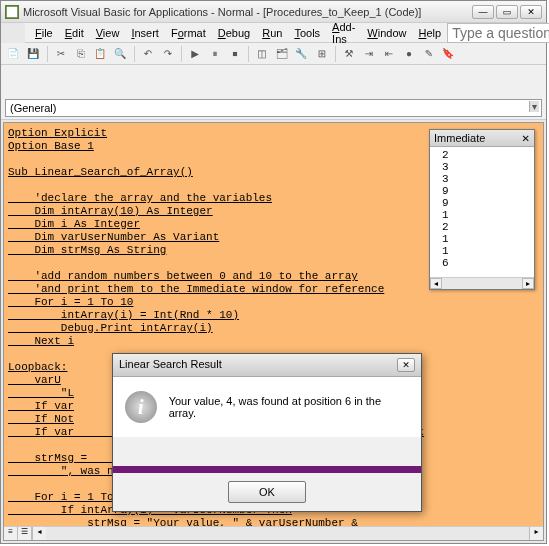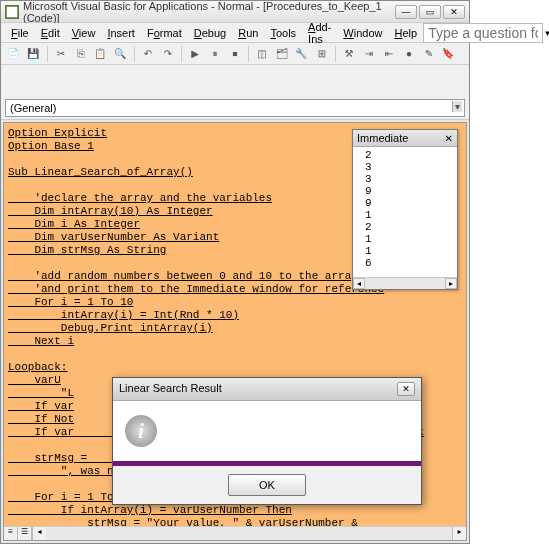--- a/index.html
+++ b/index.html
@@ -1,49 +1,49 @@
 <!DOCTYPE html>
 <html><head>
 <meta charset="utf-8">
 <style>
 * { box-sizing: border-box; margin: 0; padding: 0; }
 body { font-family: "Segoe UI", Tahoma, sans-serif; font-size: 11px; background: #fff; width: 549px; height: 546px; overflow: hidden; }
-.window { border: 1px solid #888; width: 470px; height: 544px; display: flex; flex-direction: column; background: #e8e8e8; }
+.window { border: 1px solid #888; width: 547px; height: 544px; display: flex; flex-direction: column; background: #e8e8e8; }
 .titlebar { display: flex; align-items: center; height: 22px; background: linear-gradient(#f8f8f8,#e0e0e0); border-bottom: 1px solid #ccc; padding: 0 4px; }
 .titlebar .icon { width: 14px; height: 14px; margin-right: 4px; }
 .titlebar .title { flex: 1; font-size: 11px; color: #333; }
 .winbtns { display: flex; gap: 2px; }
 .winbtn { width: 22px; height: 14px; border: 1px solid #aaa; background: linear-gradient(#fff,#ddd); font-size: 9px; text-align: center; line-height: 12px; border-radius: 2px; }
-.menubar { display: flex; align-items: center; height: 20px; background: #f0f0f0; border-bottom: 1px solid #ccc; padding: 0 2px; font-size: 11px; }
+.menubar { display: flex; align-items: center; height: 20px; background: #f0f0f0; border-bottom: 1px solid #ccc; padding: 0 2px; font-size: 11px; margin-left: 24px; }
 .menuitem { padding: 2px 6px; cursor: default; }
 .menuitem u { text-decoration: underline; }
 .helpbox { margin-left: auto; border: 1px solid #bbb; background: #fff; padding: 1px 4px; color: #999; font-size: 14px; width: 120px; }
 .toolbar { height: 22px; background: #f0f0f0; border-bottom: 1px solid #ccc; display: flex; align-items: center; padding: 0 4px; gap: 2px; }
 .tbtn { width: 18px; height: 18px; border: 1px solid transparent; display: flex; align-items: center; justify-content: center; font-size: 10px; color: #555; }
 .tsep { width: 1px; height: 16px; background: #ccc; margin: 0 2px; }
 .combos { display: flex; gap: 4px; padding: 2px 4px; background: #f0f0f0; border-bottom: 1px solid #ccc; }
 .combo { flex: 1; border: 1px solid #999; background: #fff; height: 18px; display: flex; align-items: center; padding: 0 4px; font-size: 11px; position: relative; margin-top: 32px; }
 .combo::after { content: "▾"; position: absolute; right: 2px; top: 1px; font-size: 10px; color: #555; background: #e0e0e0; padding: 0 2px; border-left: 1px solid #aaa; }
 .editor { flex: 1; position: relative; background: #fdba74; border: 1px solid #999; margin: 2px; overflow: hidden; text-decoration: underline; }
 .code { font-family: "Courier New", monospace; font-size: 11px; white-space: pre; padding: 4px; color: #000; line-height: 13px; }
 .immediate { position: absolute; right: 8px; top: 6px; width: 106px; border: 1px solid #7a7a7a; background: #f0f0f0; box-shadow: 1px 1px 3px rgba(0,0,0,0.3); }
 .immediate .imtitle { background: linear-gradient(#e8e8e8,#d0d0d0); border-bottom: 1px solid #aaa; padding: 2px 4px; font-size: 11px; display: flex; align-items: center; }
 .immediate .imtitle .x { margin-left: auto; font-size: 10px; }
 .immediate .imbody { background: #fff; height: 130px; padding: 2px 4px; font-family: "Courier New", monospace; font-size: 11px; overflow: hidden; position: relative; }
 .immediate .imbody .val { display: block; padding-left: 8px; }
 .immediate .imscroll { height: 12px; background: #e8e8e8; border-top: 1px solid #ccc; display: flex; }
 .immediate .imscroll .arr { width: 12px; text-align: center; font-size: 8px; border: 1px solid #bbb; background: #f0f0f0; }
 .immediate .imscroll .track { flex: 1; }
-.msgbox { position: absolute; left: 108px; top: 254px; width: 310px; border: 1px solid #555; background: #f0f0f0; box-shadow: 2px 2px 8px rgba(0,0,0,0.4); }
+.msgbox { position: absolute; left: 108px; top: 230px; width: 310px; border: 1px solid #555; background: #f0f0f0; box-shadow: 2px 2px 8px rgba(0,0,0,0.4); }
 .msgbox .mbtitle { background: linear-gradient(#eee,#ccc); padding: 4px 6px; font-size: 11px; display: flex; border-bottom: 1px solid #aaa; }
 .msgbox .mbtitle .x { margin-left: auto; border: 1px solid #999; width: 18px; height: 14px; text-align: center; font-size: 9px; line-height: 12px; background: linear-gradient(#fff,#ddd); border-radius: 2px; }
 .msgbox .mbbody { display: flex; padding: 14px 12px; background: #fff; align-items: center; }
 .msgbox .mbicon { width: 32px; height: 32px; border-radius: 50%; background: radial-gradient(#e0e0e0,#888); color: #fff; font-size: 20px; font-weight: bold; text-align: center; line-height: 32px; margin-right: 12px; font-family: Georgia, serif; font-style: italic; }
 .msgbox .mbtext { font-size: 11px; }
-.msgbox .mbfoot { padding: 8px; text-align: center; background: #f0f0f0; border-top: 5px solid #701a75; }
+.msgbox .mbfoot { padding: 8px; text-align: center; background: #f0f0f0; border-top: 7px solid #701a75; margin-top: 29px; }
 .msgbox .okbtn { width: 78px; height: 22px; border: 1px solid #777; background: linear-gradient(#fff,#ddd); font-size: 11px; border-radius: 2px; }
 .scrollb { position: absolute; bottom: 0; left: 0; right: 0; height: 14px; background: #e8e8e8; border-top: 1px solid #ccc; display: flex; }
 .scrollb .tab { width: 14px; border-right: 1px solid #bbb; text-align: center; font-size: 8px; background: #f0f0f0; }
 .scrollb .track { flex: 1; }
 .scrollb .arr { width: 14px; border-left: 1px solid #bbb; text-align: center; font-size: 8px; background: #f0f0f0; }
 </style>
 </head>
 <body>
 
 <div class="window">
@@ -181,20 +181,21 @@
       </div>
     </div>
 
     <div class="msgbox">
       <div class="mbtitle">
         <span>Linear Search Result</span>
         <span class="x">✕</span>
       </div>
       <div class="mbbody">
         <div class="mbicon">i</div>
+        <div class="mbtext">Your value, 4, was found at position 6 in the array.</div>
       </div>
       <div class="mbfoot">
         <button class="okbtn">OK</button>
       </div>
     </div>
 
     <div class="scrollb">
       <div class="tab">≡</div>
       <div class="tab">☰</div>
       <div class="arr">◂</div>

